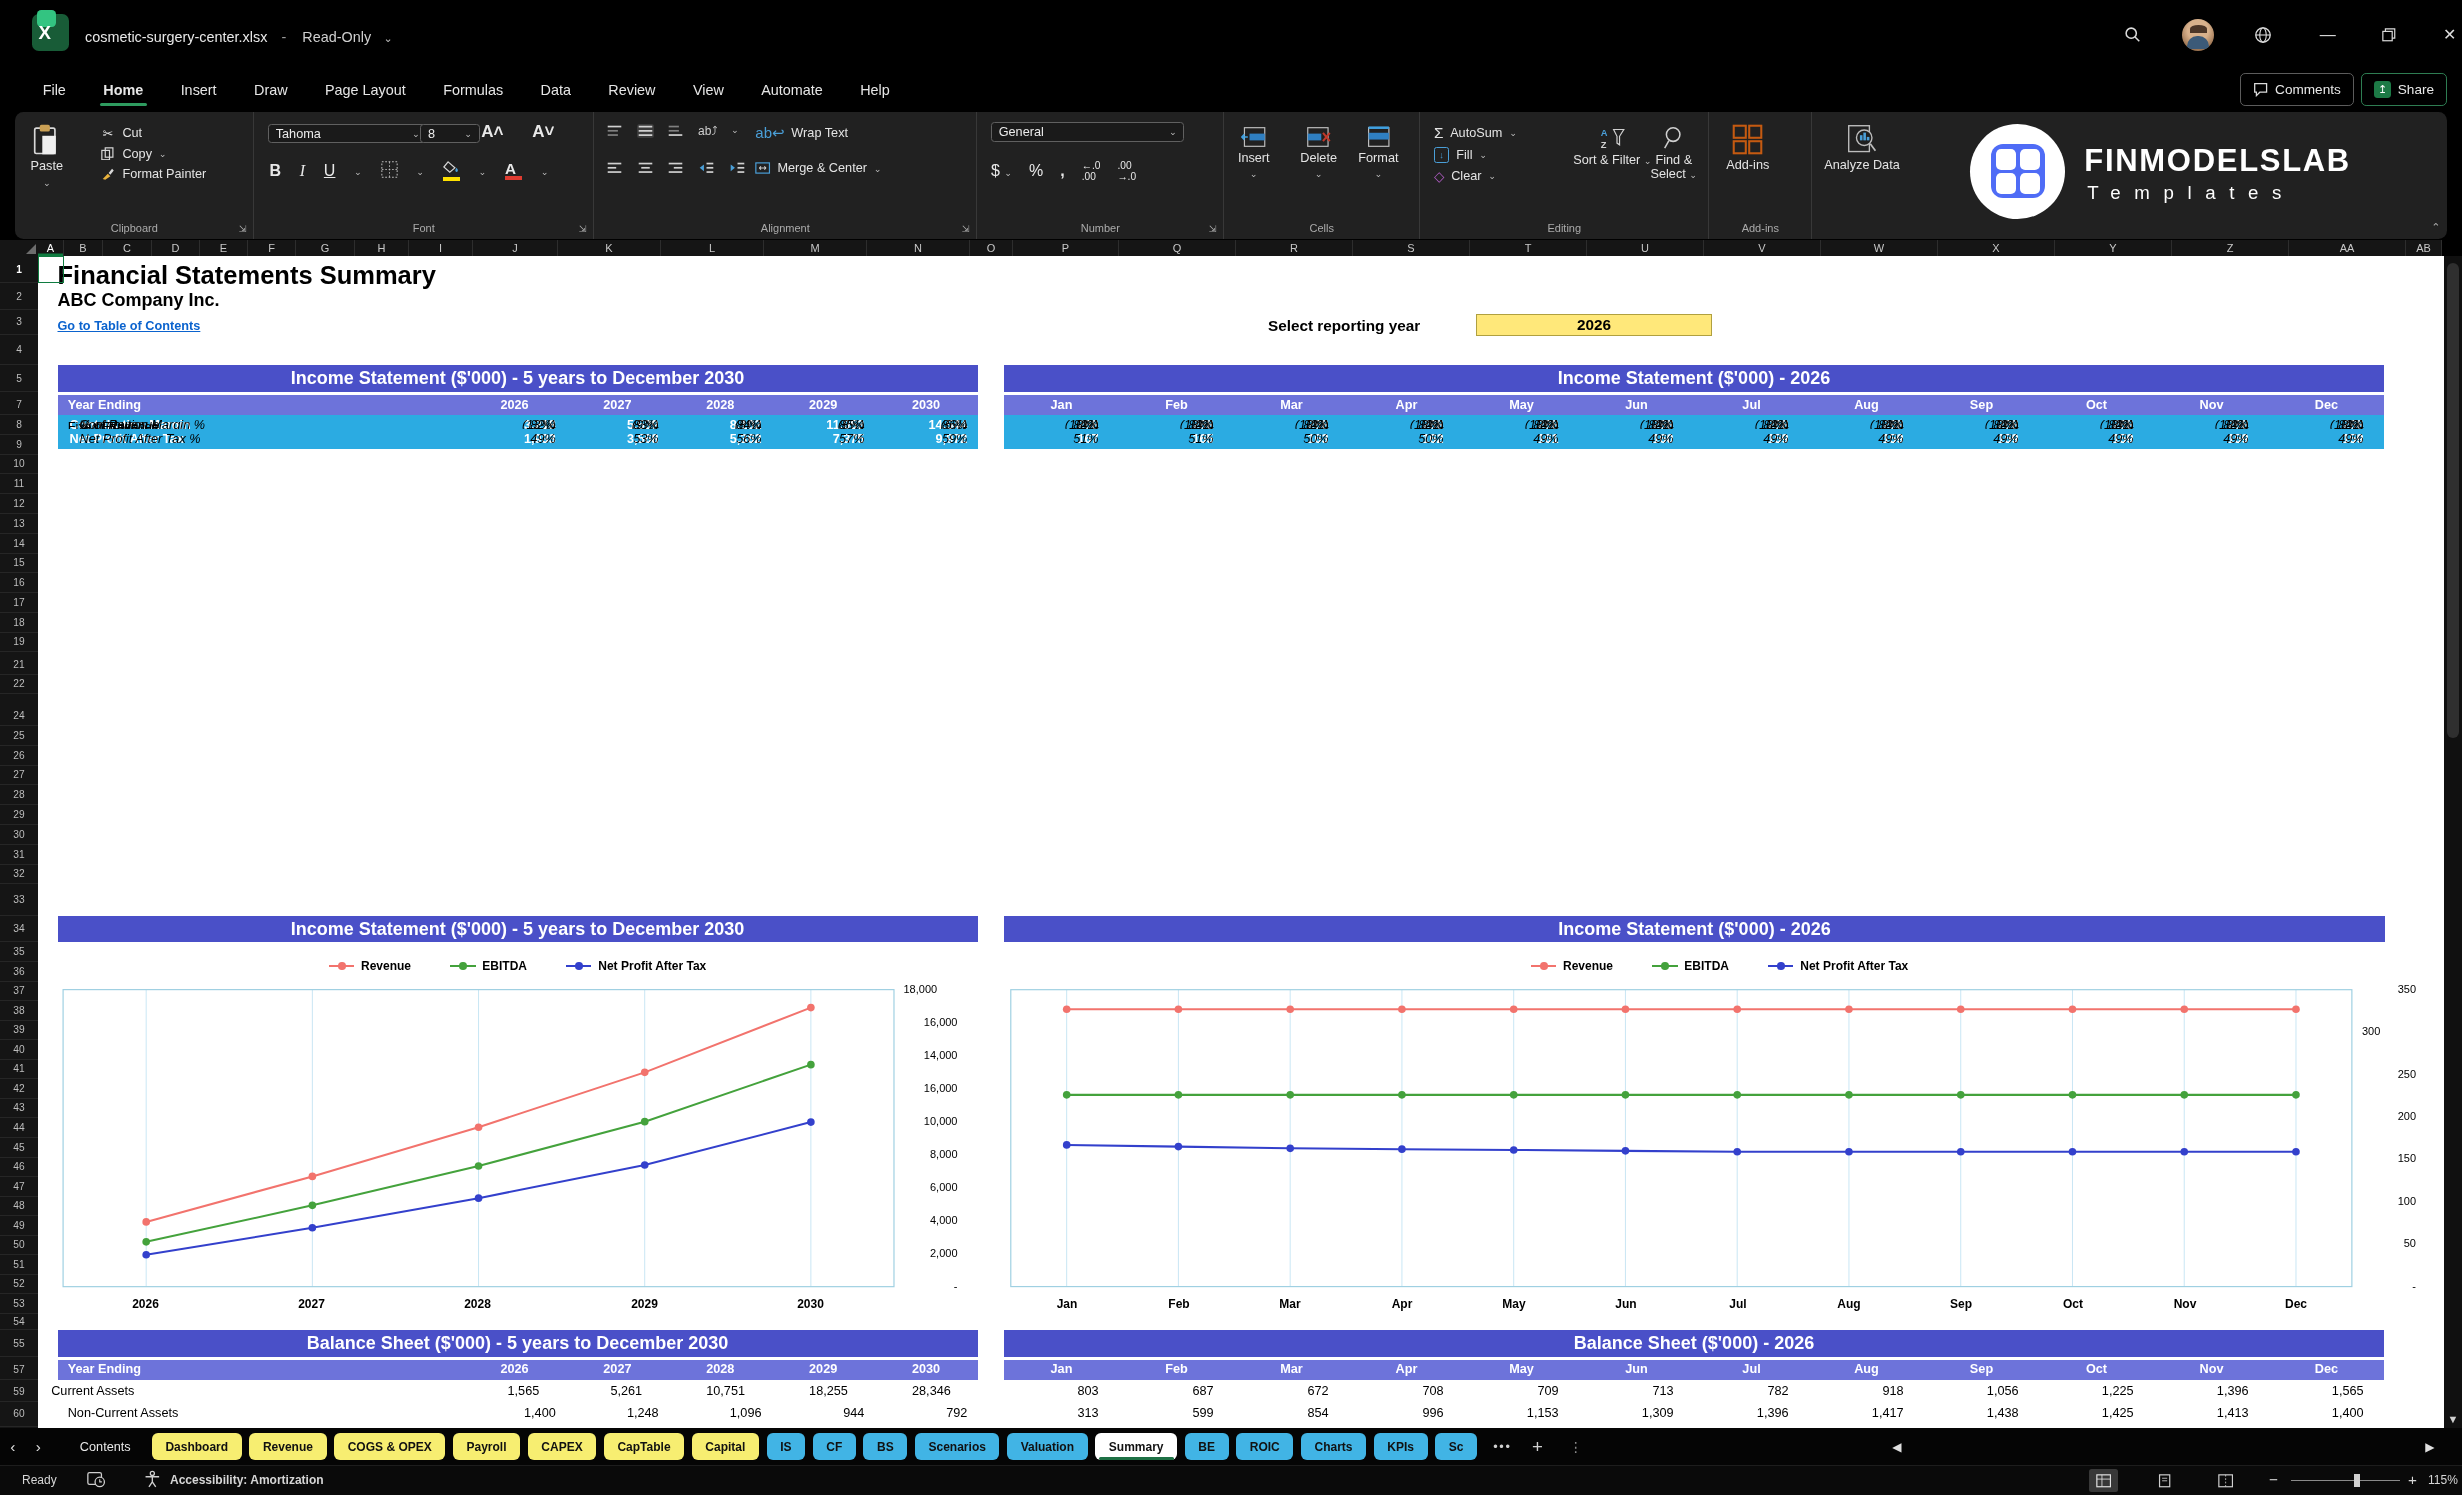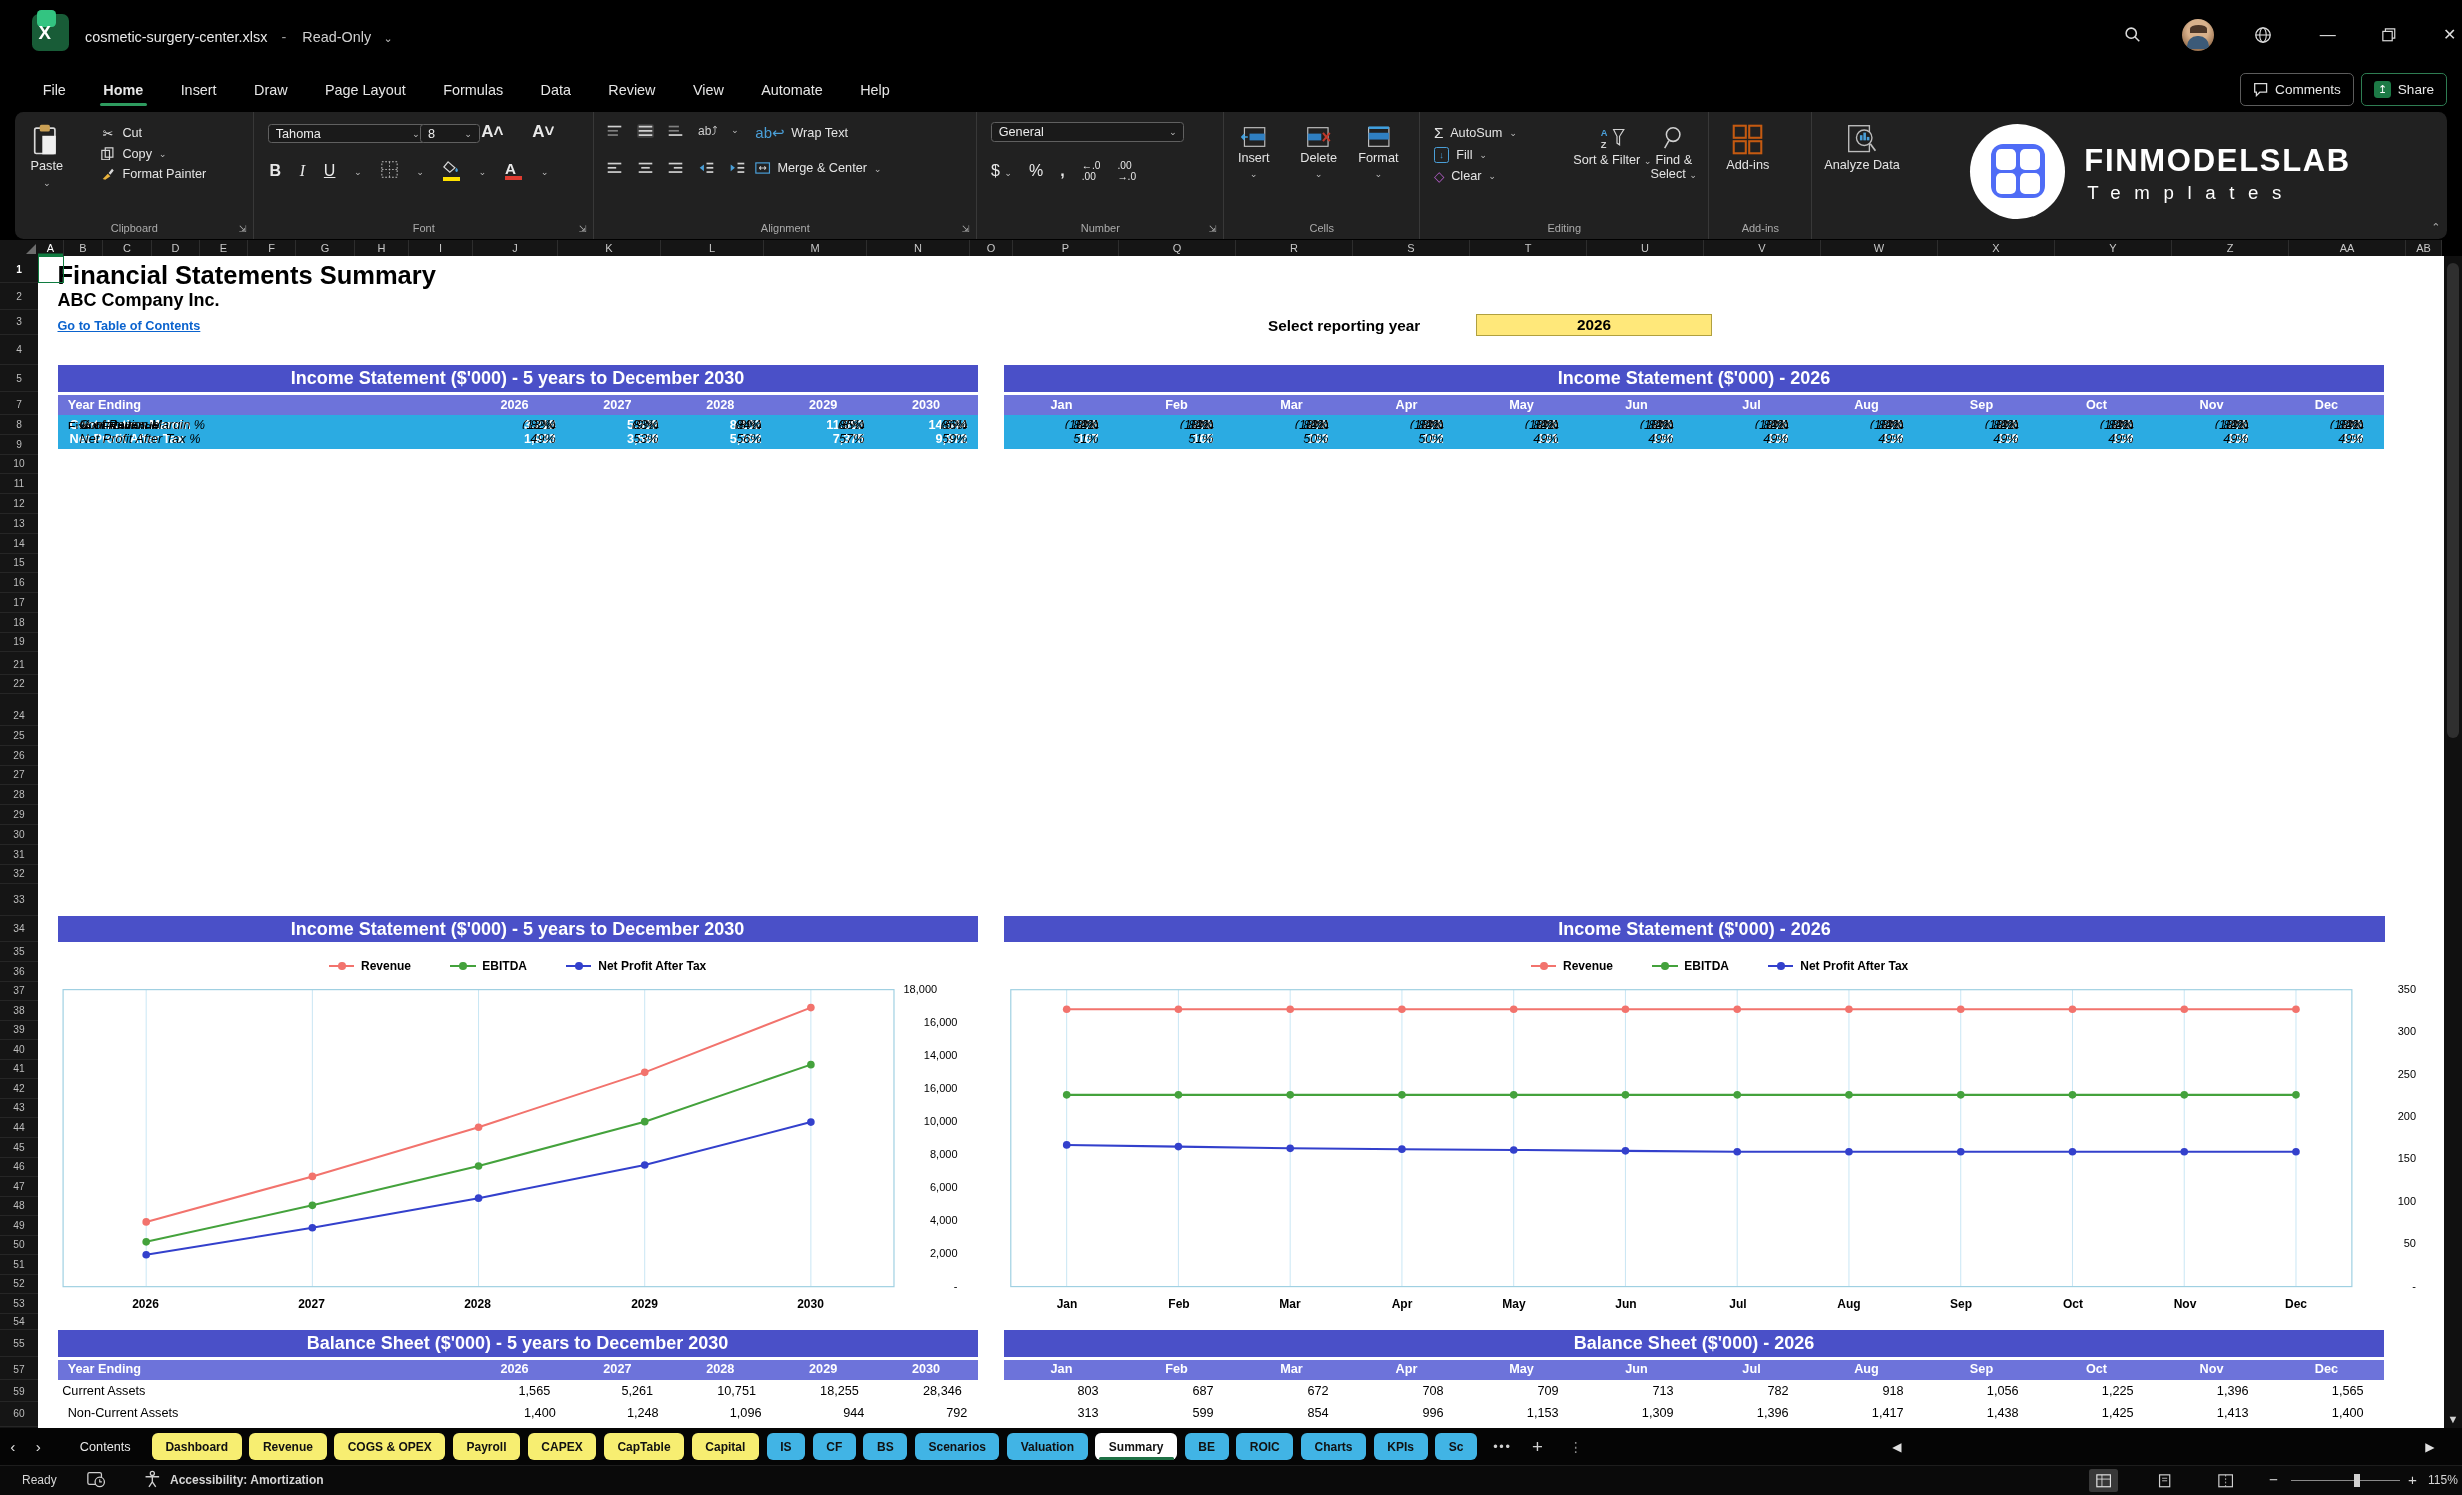--- a/index.html
+++ b/index.html
@@ -1144,21 +1144,21 @@
               <i style="background:#f2736d"></i>
             </span>Revenue</span>
           <span class="leg-item"><span class="leg-line" style="background:#44a23c">
               <i style="background:#44a23c"></i>
             </span>EBITDA</span>
           <span class="leg-item"><span class="leg-line" style="background:#3340cc">
               <i style="background:#3340cc"></i>
             </span>Net Profit After Tax</span>
         </div>
         <div class="axlbl" style="left:1358px;top:41px;width:54px;text-align:right">350</div>
-        <div class="axlbl" style="left:1358px;top:83px;width:54px;text-align:right">300</div>
+        <div class="axlbl" style="left:1358px;top:83px;width:54px;">300</div>
         <div class="axlbl" style="left:1358px;top:126px;width:54px;text-align:right">250</div>
         <div class="axlbl" style="left:1358px;top:168px;width:54px;text-align:right">200</div>
         <div class="axlbl" style="left:1358px;top:210px;width:54px;text-align:right">150</div>
         <div class="axlbl" style="left:1358px;top:253px;width:54px;text-align:right">100</div>
         <div class="axlbl" style="left:1358px;top:295px;width:54px;text-align:right">50</div>
         <div class="axlbl" style="left:1358px;top:338px;width:54px;text-align:right">-</div>
         <div class="xlbl" style="left:29px;top:355px;width:68px">Jan</div>
         <div class="xlbl" style="left:141px;top:355px;width:68px">Feb</div>
         <div class="xlbl" style="left:252px;top:355px;width:68px">Mar</div>
         <div class="xlbl" style="left:364px;top:355px;width:68px">Apr</div>
@@ -1173,21 +1173,21 @@
       </div>
       <div class="hdr" style="left:19.5px;top:1074px;width:920px;height:27px">Balance Sheet ($'000) - 5 years to December 2030</div>
       <div class="trow sub-h" style="left:19.5px;top:1104px;width:920px;height:19.5px;line-height:19.5px">
         <div class="c lblc" style="width:406px">Year Ending</div>
         <div class="c" style="width:103px;text-align:center;font-size:12.7px">2026</div>
         <div class="c" style="width:103px;text-align:center;font-size:12.7px">2027</div>
         <div class="c" style="width:103px;text-align:center;font-size:12.7px">2028</div>
         <div class="c" style="width:103px;text-align:center;font-size:12.7px">2029</div>
         <div class="c" style="width:103px;text-align:center;font-size:12.7px">2030</div>
       </div>
-      <div class="trow" style="left:14px;top:1126px;width:920px;height:19.5px;line-height:19.5px">
+      <div class="trow" style="left:3px;top:1126px;width:920px;height:19.5px;line-height:19.5px">
         <div class="c lblc" style="width:406px">Current Assets</div>
         <div class="c numc" style="width:103px">1,565</div>
         <div class="c numc" style="width:103px">5,261</div>
         <div class="c numc" style="width:103px">10,751</div>
         <div class="c numc" style="width:103px">18,255</div>
         <div class="c numc" style="width:103px">28,346</div>
       </div>
       <div class="trow" style="left:19.5px;top:1148px;width:920px;height:19.5px;line-height:19.5px">
         <div class="c lblc" style="width:406px">Non-Current Assets</div>
         <div class="c numc" style="width:103px">1,400</div>

